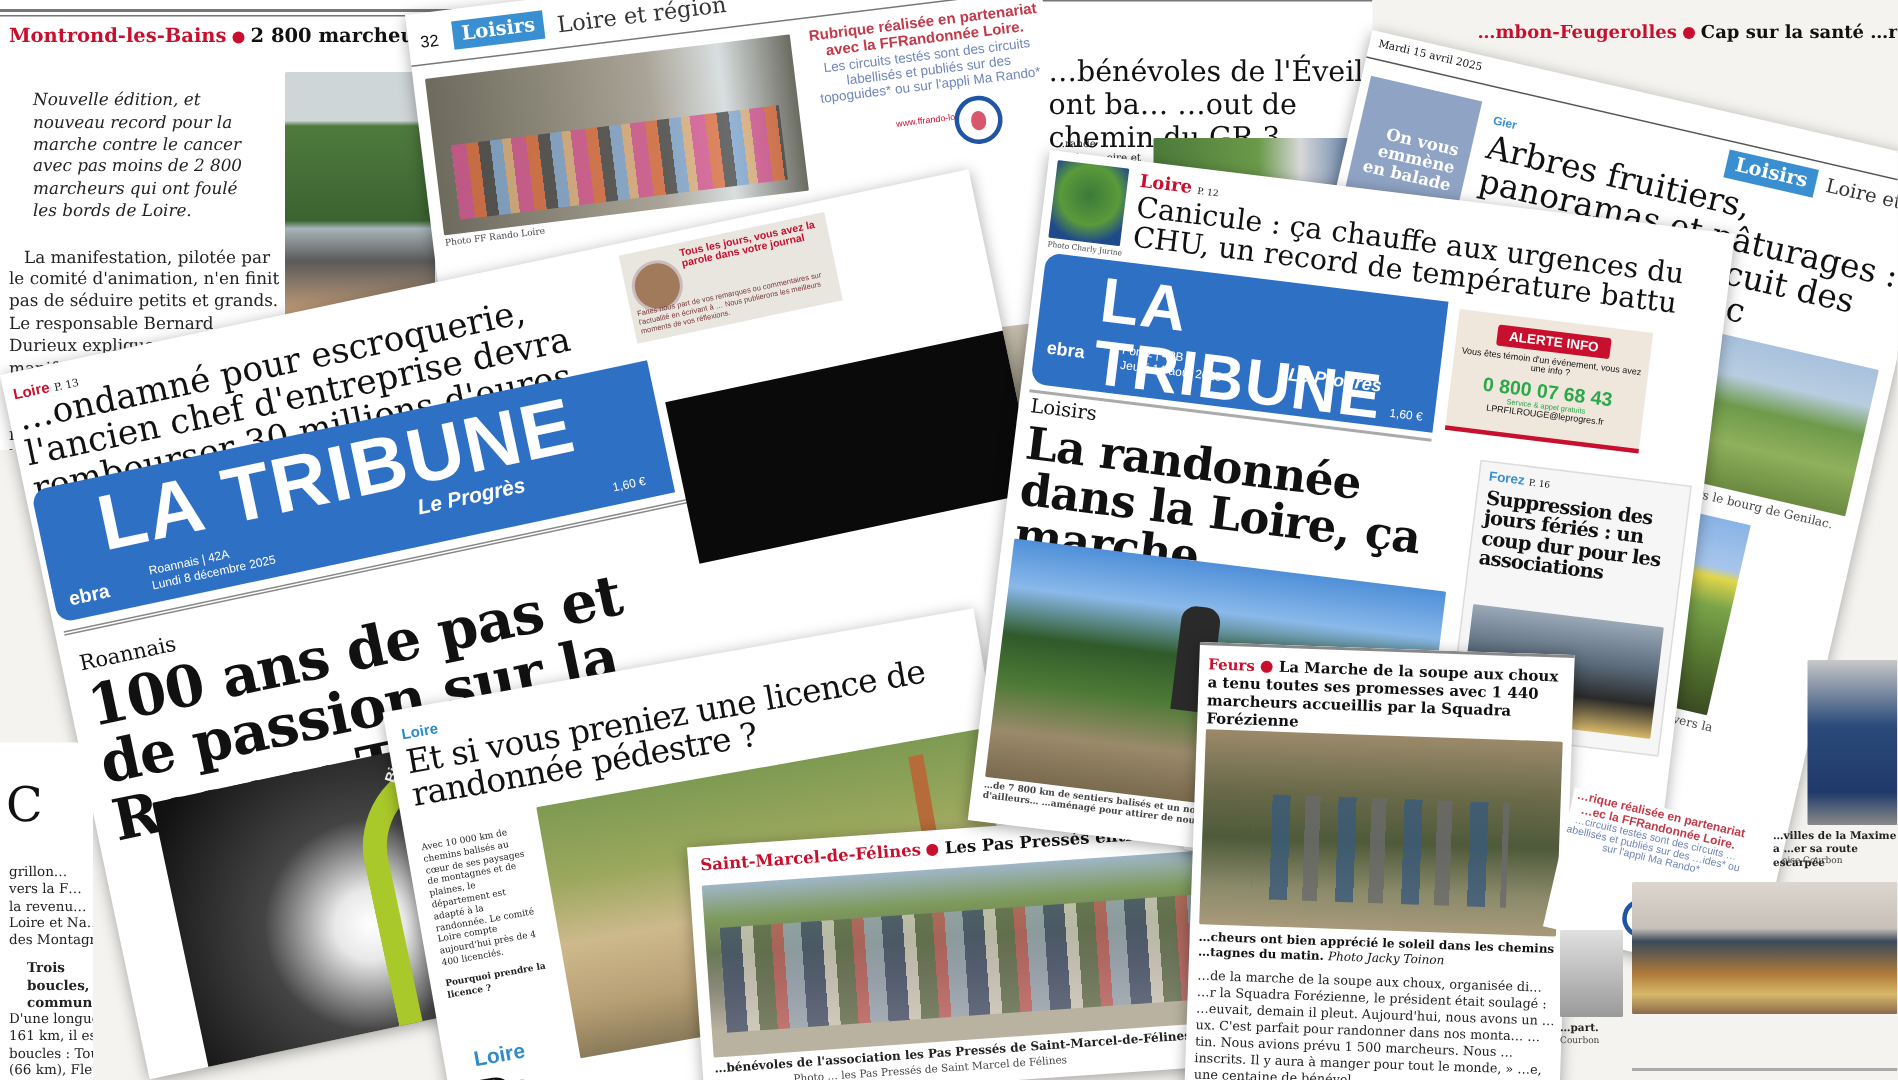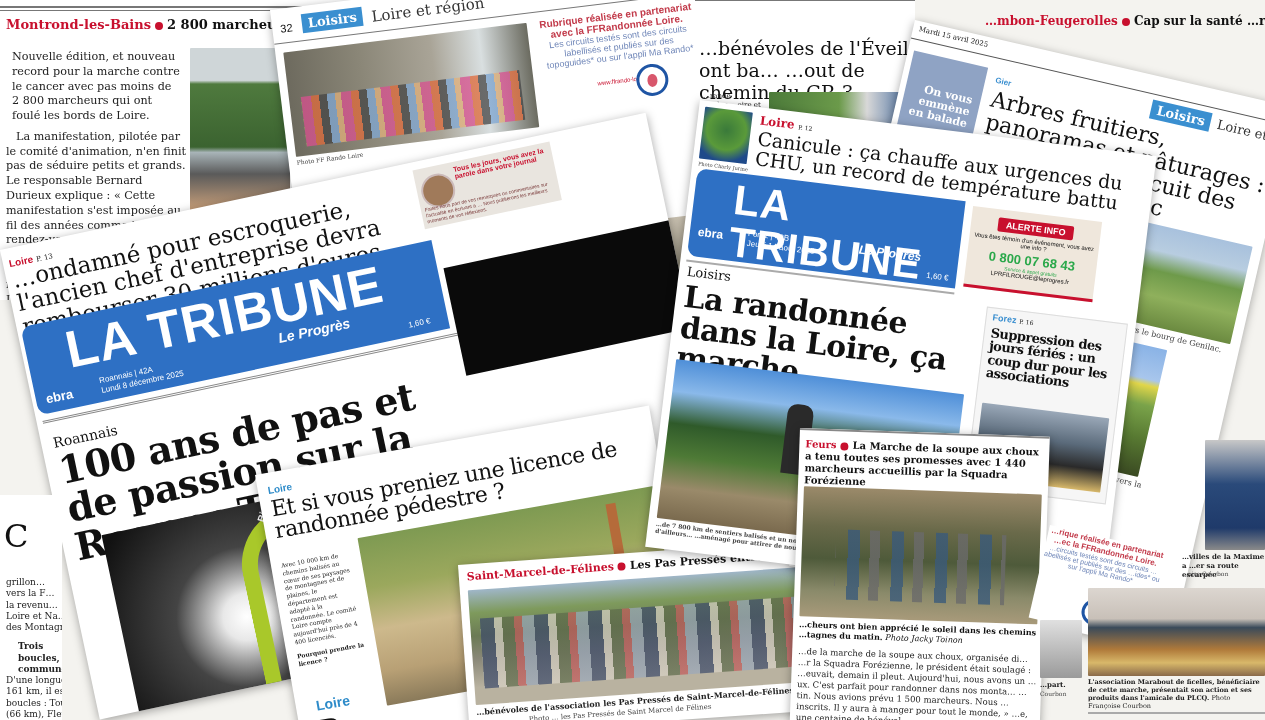--- a/index.html
+++ b/index.html
@@ -34,21 +34,21 @@
 </head>
 <body>
 
 <div class="clip" style="left:0;top:0;width:460px;height:300px;box-shadow:none;background:#fff;">
   <div class="rule" style="position:absolute;left:0;top:6px;width:460px;"></div>
   <div class="rule" style="position:absolute;left:0;top:10px;width:460px;border-top-width:1px;"></div>
   <div style="position:absolute;left:6px;top:17px;font-size:13px;font-weight:bold;white-space:nowrap;">
     <span class="red">Montrond-les-Bains</span><span class="dot"></span><span>2 800 marcheurs au profit de la Ligue contre le cancer</span>
   </div>
   <div class="body-text" style="position:absolute;left:6px;top:44px;width:182px;font-size:11.2px;">
-    <p style="margin:6px;text-indent:0;">Nouvelle édition, et nouveau record pour la marche contre le cancer avec pas moins de 2 800 marcheurs qui ont foulé les bords de Loire.</p>
+    <p style="margin:16px;text-indent:0;font-style:italic;">Nouvelle édition, et nouveau record pour la marche contre le cancer avec pas moins de 2 800 marcheurs qui ont foulé les bords de Loire.</p>
     <p style="margin:0;text-indent:10px;">La manifestation, pilotée par le comité d'animation, n'en finit pas de séduire petits et grands. Le responsable Bernard Durieux explique : « Cette manifestation s'est imposée au fil des années comme le rendez-vous solidaire à ne pas manquer. L'an dernier, l'événement nous a permis de remettre plus de 11 000 € à la Ligue contre le cancer. La variété des circuits, l'implication de nos dizaines de bénévoles et l'incontournable soupe aux choux (plus de 700 … servis) sont les clés de ce…</p>
   </div>
   <div class="photo" style="left:190px;top:48px;width:100px;height:180px;background:linear-gradient(180deg,#cfd6d8 0%,#cfd6d8 18%,#4f7a3e 20%,#3b6330 55%,#a8b4b8 58%,#5a5a5a 70%,#c9a07a 90%);"></div>
 </div>
 
 <div class="clip" style="left:270px;top:10px;width:430px;height:420px;transform:rotate(-7deg);transform-origin:0 0;">
   <div class="rule" style="position:absolute;left:0;top:34px;width:430px;border-top-width:1px;"></div>
   <span class="sans" style="position:absolute;left:8px;top:14px;font-size:11px;">32</span>
   <span class="loisirs-tag" style="position:absolute;left:30px;top:8px;font-size:13px;">Loisirs</span>
   <span class="serif" style="position:absolute;left:100px;top:10px;font-size:15px;color:#333;">Loire et région</span>
@@ -241,18 +241,14 @@
 </div>
 
 <div class="clip" style="left:1040px;top:440px;width:225px;height:280px;box-shadow:none;background:transparent;">
   <div class="photo" style="left:165px;top:0;width:60px;height:110px;background:linear-gradient(180deg,#c8c8c8,#2a4a7a 40%,#1f3a6a 80%,#8a8a8a);"></div>
   <div class="caption" style="position:absolute;left:142px;top:112px;width:83px;font-size:7px;font-weight:bold;color:#222;">…villes de la Maxime a …er sa route escarpée</div>
   <div class="caption" style="position:absolute;left:142px;top:130px;font-size:6px;">…oise Courbon</div>
   <div class="photo" style="left:48px;top:148px;width:177px;height:88px;background:linear-gradient(180deg,#dcd6d0 0%,#c8c0b8 35%,#3a4a5a 45%,#b07a3a 70%,#d8b86a 85%,#8a6a4a);"></div>
   <div class="photo" style="left:0;top:180px;width:42px;height:58px;background:linear-gradient(180deg,#e0e0e0,#9a9a9a);"></div>
   <div class="caption" style="position:absolute;left:0;top:240px;font-size:7px;font-weight:bold;color:#222;">…part.</div>
   <div class="caption" style="position:absolute;left:0;top:250px;font-size:6px;">Courbon</div>
-  <div style="position:absolute;left:48px;top:238px;width:177px;font-size:6.5px;font-weight:bold;line-height:1.25;color:#222;">
-    <span>L'association Marabout de ficelles, bénéficiaire de cette marche, présentait son action et ses produits dans l'amicale du PLCQ.</span>
-    <span style="font-weight:normal;">Photo Françoise Courbon</span>
-  </div>
   <div style="position:absolute;left:48px;top:272px;width:177px;border-top:2px solid #aaa;"></div>
 </div>
 
 </body></html>

